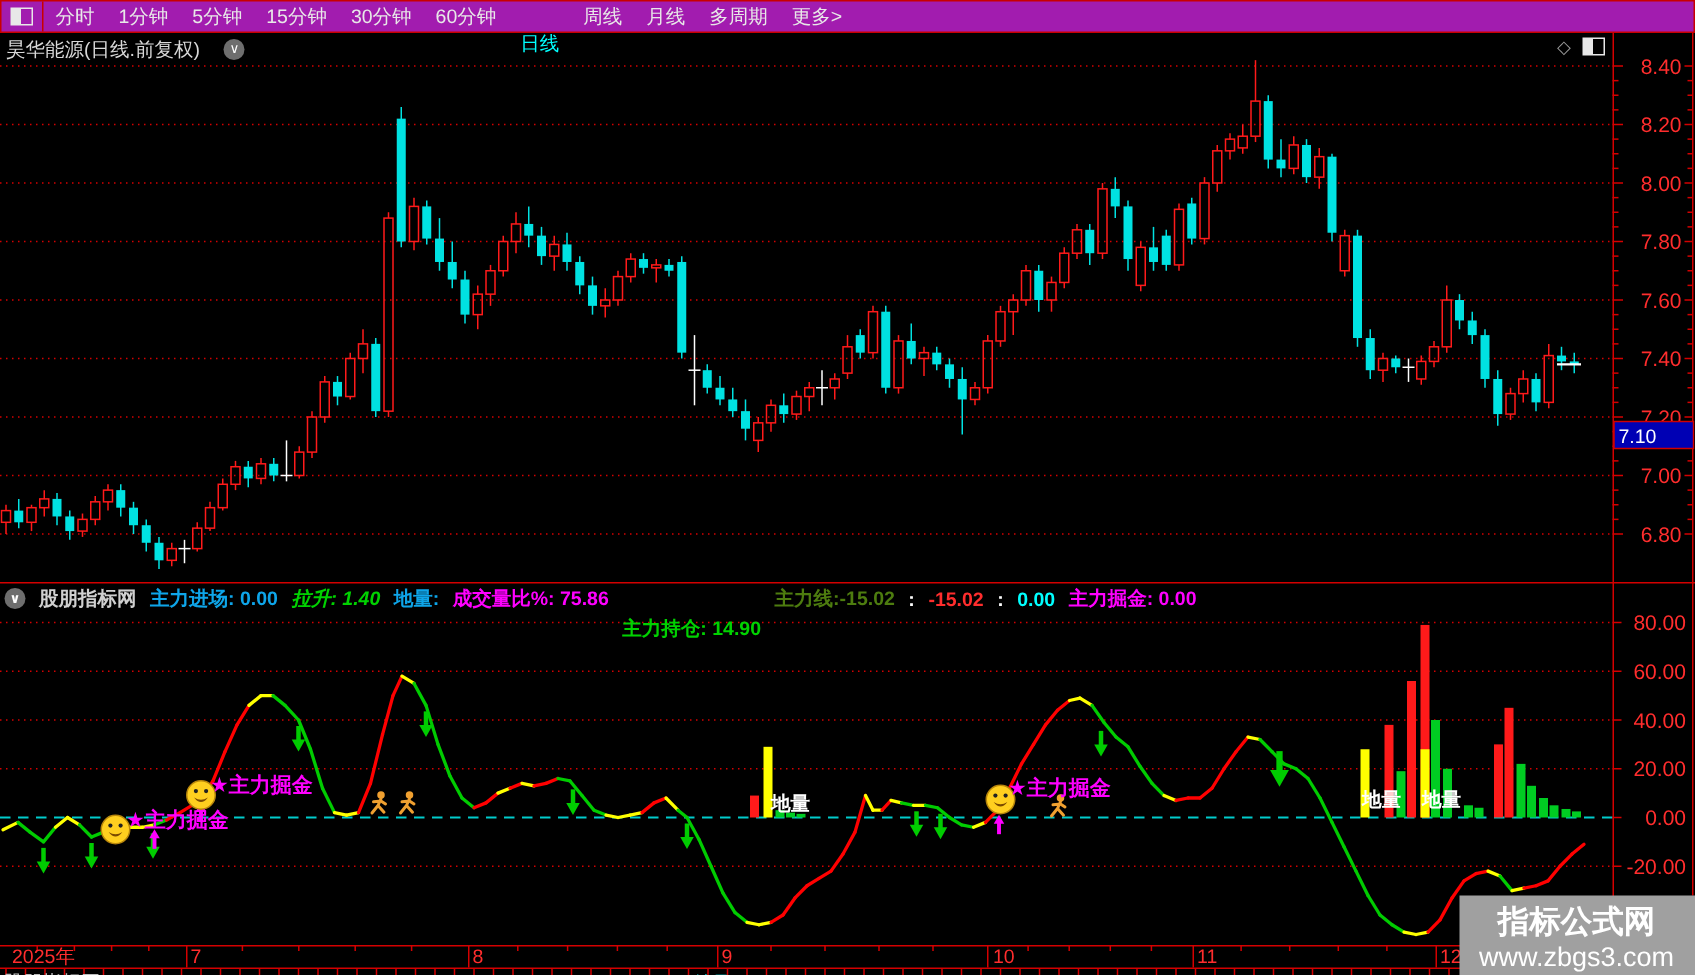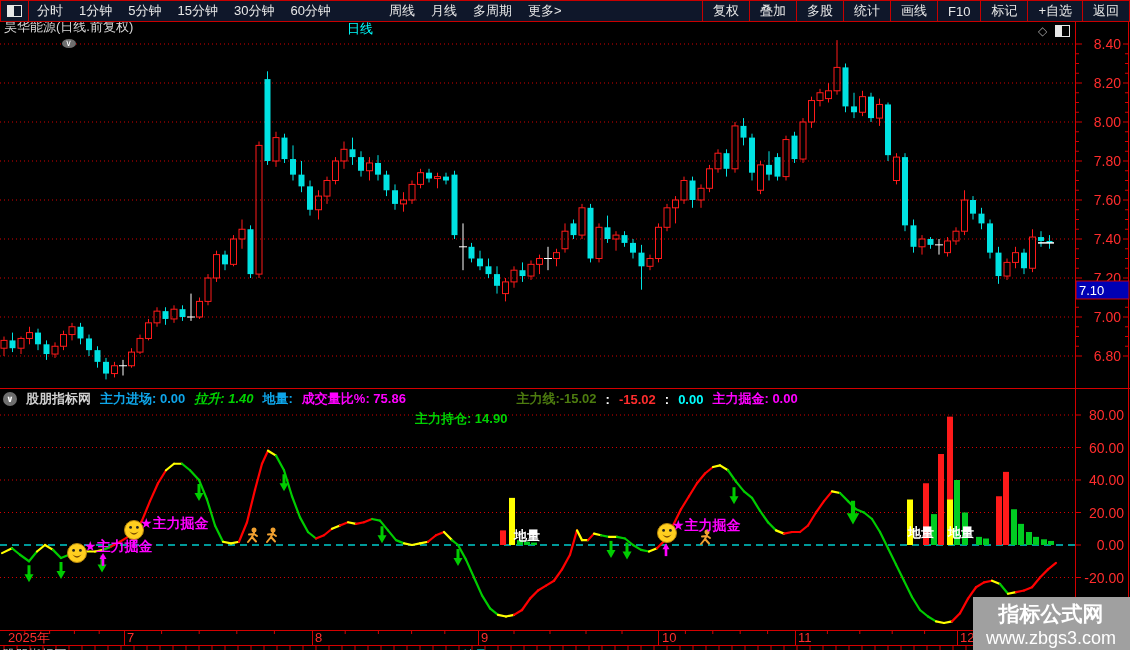--- a/index.html
+++ b/index.html
@@ -1,33 +1,33 @@
 <!DOCTYPE html>
 <html><head>
 <meta charset="utf-8">
 <style>
   html,body{margin:0;padding:0;background:#000;}
   #app{position:relative;width:1130px;height:650px;background:#000;overflow:hidden;
        font-family:"Liberation Sans","DejaVu Sans",sans-serif;}
   
-  #menubar{position:absolute;top:0;left:0;width:1128px;height:20px;background:#0f172a;
+  #menubar{position:absolute;top:0;left:0;width:1128px;height:20px;background:#a21caf;
            border-top:1px solid #c80000;border-bottom:1px solid #c80000;
            border-left:1px solid #c80000;border-right:1px solid #c80000;
            display:flex;align-items:center;z-index:5;}
   .mb-box{width:27px;height:20px;border-right:1px solid #c80000;display:flex;align-items:center;justify-content:center;flex:0 0 auto;}
   .panel-icon{display:inline-block;width:13px;height:10px;border:1px solid #e8e8e8;
               background:linear-gradient(to right,#e8e8e8 0 6px,transparent 6px);}
   #menu-left{display:flex;height:100%;align-items:center;}
   .mitem{padding:0 8px;font-size:13px;color:#e8e8e8;white-space:nowrap;cursor:default;}
   .mitem.active{color:#00ffff;margin-top:36px;}
   #menu-right{margin-left:auto;display:flex;height:100%;align-items:center;}
   .ritem{padding:0 10px;height:100%;display:flex;align-items:center;border-left:1px solid #c80000;
          font-size:13px;color:#e8e8e8;white-space:nowrap;cursor:default;}
   
-  #titlebar{position:absolute;top:18px;left:4px;height:15px;display:flex;align-items:center;gap:3px;z-index:4;flex-direction:column;}
+  #titlebar{position:absolute;top:25px;left:4px;height:15px;display:flex;align-items:center;gap:16px;z-index:4;}
   #title-text{font-size:13px;color:#d8d8d8;}
   .circle-icon{display:inline-flex;width:14px;height:14px;border-radius:50%;background:#6e6e6e;
                color:#fff;font-size:9px;align-items:center;justify-content:center;line-height:1;}
   #title-icons{position:absolute;top:25px;left:1038px;display:flex;gap:8px;z-index:4;align-items:center;}
   .diamond-icon{color:#9a9a9a;font-size:12px;line-height:1;}
   
   #ind-header{position:absolute;top:391px;left:3px;height:16px;display:flex;align-items:center;
               gap:9px;z-index:4;font-size:13px;font-weight:bold;white-space:nowrap;}
   #ind-source{color:#d0d0d0;font-weight:bold;}
   svg{position:absolute;top:0;left:0;}
@@ -47,31 +47,20 @@
         <span class="mitem">1分钟</span>
         <span class="mitem">5分钟</span>
         <span class="mitem">15分钟</span>
         <span class="mitem">30分钟</span>
         <span class="mitem">60分钟</span>
         <span class="mitem active">日线</span>
         <span class="mitem">周线</span>
         <span class="mitem">月线</span>
         <span class="mitem">多周期</span>
         <span class="mitem">更多&gt;</span>
-      </nav>
-    <nav id="menu-right">
-        <span class="ritem">复权</span>
-        <span class="ritem">叠加</span>
-        <span class="ritem">多股</span>
-        <span class="ritem">统计</span>
-        <span class="ritem">画线</span>
-        <span class="ritem">F10</span>
-        <span class="ritem">标记</span>
-        <span class="ritem">+自选</span>
-        <span class="ritem">返回</span>
       </nav>
   </div>
 
   <div id="titlebar">
     <span id="title-text">昊华能源(日线.前复权)</span>
     <span class="circle-icon">∨</span>
   </div>
   <div id="title-icons">
     <span class="diamond-icon">◇</span>
     <span class="panel-icon"></span>

